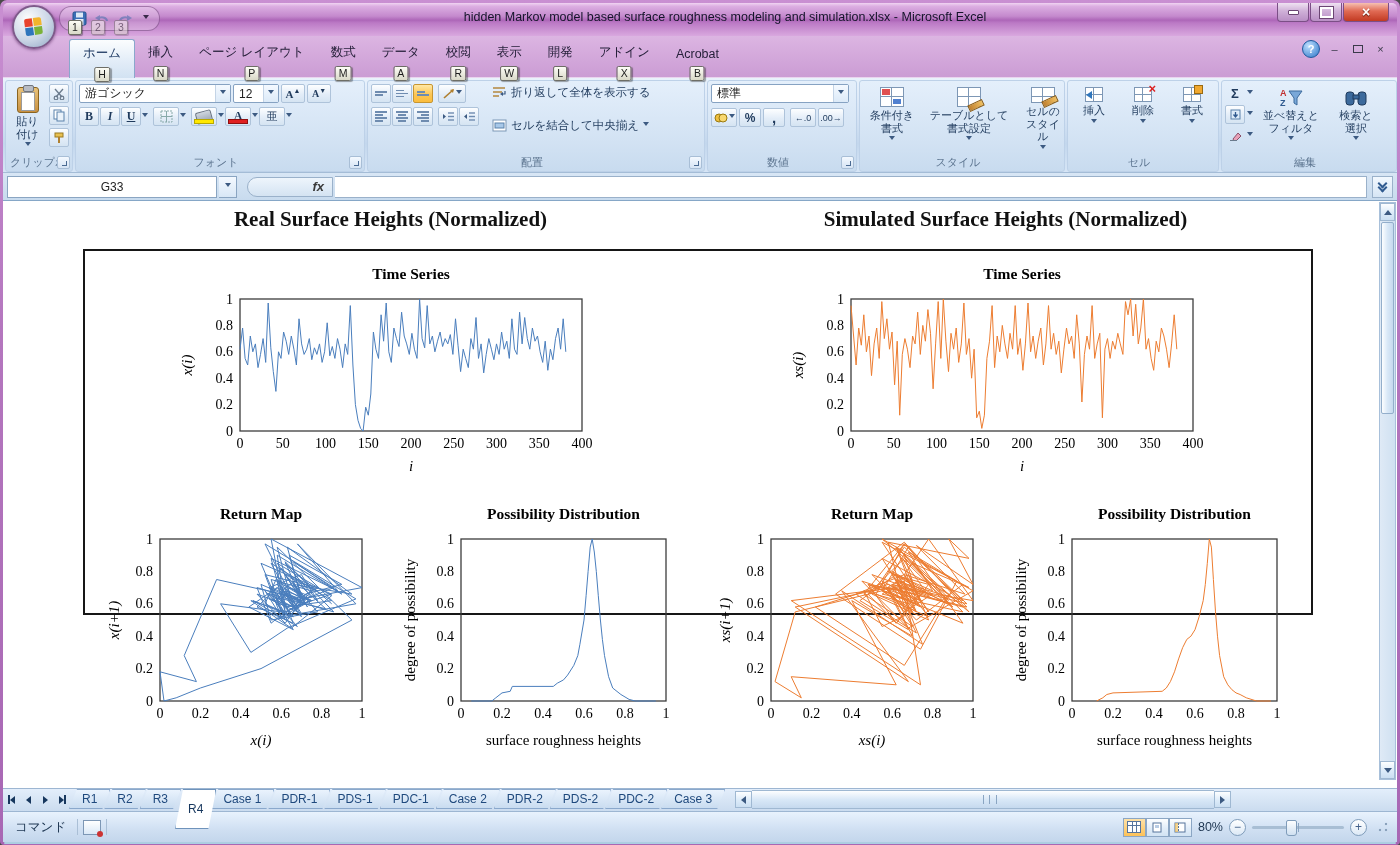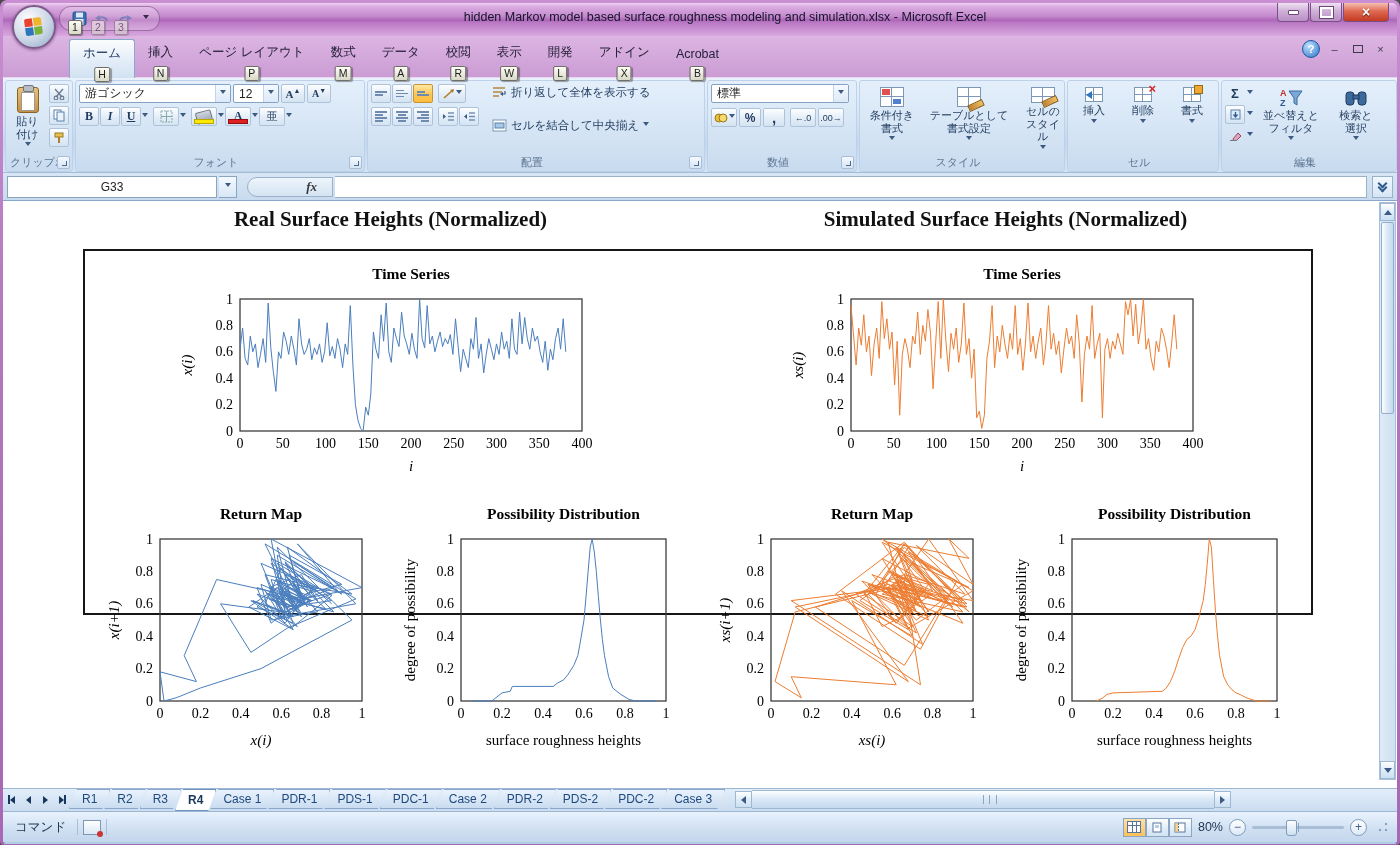--- a/index.html
+++ b/index.html
@@ -59,21 +59,21 @@
   .ub-yellow::after{background:#ffe800;border:1px solid #b8a800}
   .ub-red::after{background:#e02020;border:1px solid #8f1010}
   .alineico{display:flex;flex-direction:column;gap:1.5px;justify-content:center}
   .alineico i{display:block;height:1.5px;background:#6f8cb0}
   .txtbtn{display:flex;align-items:center;gap:4px;font-size:11.5px;color:#1f3a5c;white-space:nowrap;padding:1px 2px;border-radius:2px}
   .icon14{width:15px;height:14px;flex:none;position:relative}
   
   .fbar{height:28px;flex:none;background:linear-gradient(#d8e6f5,#c8dbee);border-top:1px solid #a4bcd6;display:flex;align-items:center;padding:3px 4px;box-sizing:border-box;gap:2px}
   .namebox{width:208px;height:20px;background:#fff;border:1px solid #8aa5c2;display:flex;align-items:center;justify-content:center;font-size:12px;color:#222}
   .nbArr{width:17px;height:20px;border:1px solid #8aa5c2;border-left:none;background:linear-gradient(#f4f9ff,#d8e7f6);display:flex;align-items:center;justify-content:center}
-  .fxpill{width:86px;height:20px;margin-left:8px;border:1px solid #9ab1ca;border-radius:10px 0 0 10px;background:linear-gradient(#eef5fc,#d4e3f2);display:flex;align-items:center;justify-content:flex-end;padding-right:15px;box-sizing:border-box;font-family:Liberation Serif, serif;font-style:italic;font-weight:bold;font-size:13px;color:#3a3a3a}
+  .fxpill{width:86px;height:20px;margin-left:8px;border:1px solid #9ab1ca;border-radius:10px 0 0 10px;background:linear-gradient(#eef5fc,#d4e3f2);display:flex;align-items:center;justify-content:flex-end;padding-right:8px;box-sizing:border-box;font-family:Liberation Sans, sans-serif;font-style:italic;font-weight:bold;font-size:13px;color:#3a3a3a}
   .finput{flex:1;height:20px;background:#fff;border:1px solid #9ab1ca;border-left:none}
   .fchev{width:19px;height:20px;margin-left:3px;border:1px solid #9ab1ca;background:linear-gradient(#f2f8fe,#d6e5f4);display:flex;flex-direction:column;align-items:center;justify-content:center;gap:-2px}
   .chev{width:5px;height:5px;border-right:2px solid #2f5a8f;border-bottom:2px solid #2f5a8f;transform:rotate(45deg);margin-top:-3px}
   
   .sheet{flex:1;position:relative;background:#fff;border-top:1px solid #86a7c7;overflow:hidden}
   .hdr{position:absolute;top:6px;font-family:"Liberation Serif",serif;font-size:21px;font-weight:600;color:#111;text-align:center;width:615px}
   .hdrL{left:80px}.hdrR{left:695px}
   .panel{position:absolute;top:48px;height:366px;background:#fff;border:2px solid #161616;box-sizing:border-box}
   .panelL{left:80px;width:615px}
   .panelR{left:693px;width:617px;border-left:none}
@@ -91,21 +91,21 @@
   .tu{width:0;height:0;border:4px solid transparent;border-bottom:5px solid #3c5a82;margin-top:-4px}
   .td{width:0;height:0;border:4px solid transparent;border-top:5px solid #3c5a82;margin-bottom:-4px}
   .tl{width:0;height:0;border:4px solid transparent;border-right:5px solid #17375e;margin-left:-4px}
   .tr{width:0;height:0;border:4px solid transparent;border-left:5px solid #17375e;margin-right:-4px}
   .bar{width:2px;height:9px;background:#17375e}
   
   .tabbar{height:23px;flex:none;background:linear-gradient(#e3eefb,#cbdcEF);border-top:1px solid #9db6d2;display:flex;align-items:flex-start;padding-left:0;box-sizing:border-box}
   .navbtn{width:17px;height:19px;margin-top:1px;display:flex;align-items:center;justify-content:center;border-radius:2px}
   .stabs{display:flex;margin-left:4px}
   .stab{height:20px;margin-left:-6px;padding:0 12px;display:flex;align-items:center;font-size:12px;color:#1f497d;background:linear-gradient(#eaf3fd,#c9dcf0);border:1px solid #8aa8cc;box-sizing:border-box;clip-path:polygon(8px 0,100% 0,calc(100% - 8px) 100%,0 100%);white-space:nowrap}
-  .stab.active{background:#fff;color:#17375e;font-weight:bold;height:22px;z-index:3;border-color:#6f93bb}
+  .stab.active{background:#fff;color:#17375e;font-weight:normal;height:40px;z-index:3;border-color:#6f93bb}
   .hscroll{display:flex;align-items:center;margin-left:10px;margin-top:2px;height:17px}
   .hbtn{width:17px;height:17px;background:linear-gradient(#fdfeff,#dcebf9 55%,#cbdff2);border:1px solid #9fb8d2;display:flex;align-items:center;justify-content:center;box-sizing:border-box}
   .htrack{width:462px;height:17px;border:1px solid #9fb8d2;border-left:none;border-right:none;background:linear-gradient(#fdfeff,#d9e8f7 50%,#c5d9ee);position:relative}
   .hgrip{position:absolute;left:50%;top:4px;width:12px;height:9px;border-left:1px solid #8aa5c2;border-right:1px solid #8aa5c2;}
   .hgrip::after{content:"";position:absolute;left:5px;top:0;bottom:0;width:1px;background:#8aa5c2}
   
   .statusbar{height:31px;flex:none;background:linear-gradient(#e8f2fd,#cfdff2 60%,#c3d6ec);border-top:1px solid #9db6d2;display:flex;align-items:center;padding:0 6px;box-sizing:border-box;position:relative}
   .smode{font-size:12.5px;color:#223a55;padding:0 6px}
   .sep{width:1px;height:16px;background:#aabfd6;margin:0 5px}
   .macroico{width:16px;height:13px;border:1px solid #7d97b5;background:linear-gradient(#fff,#dbe9f7);position:relative}

